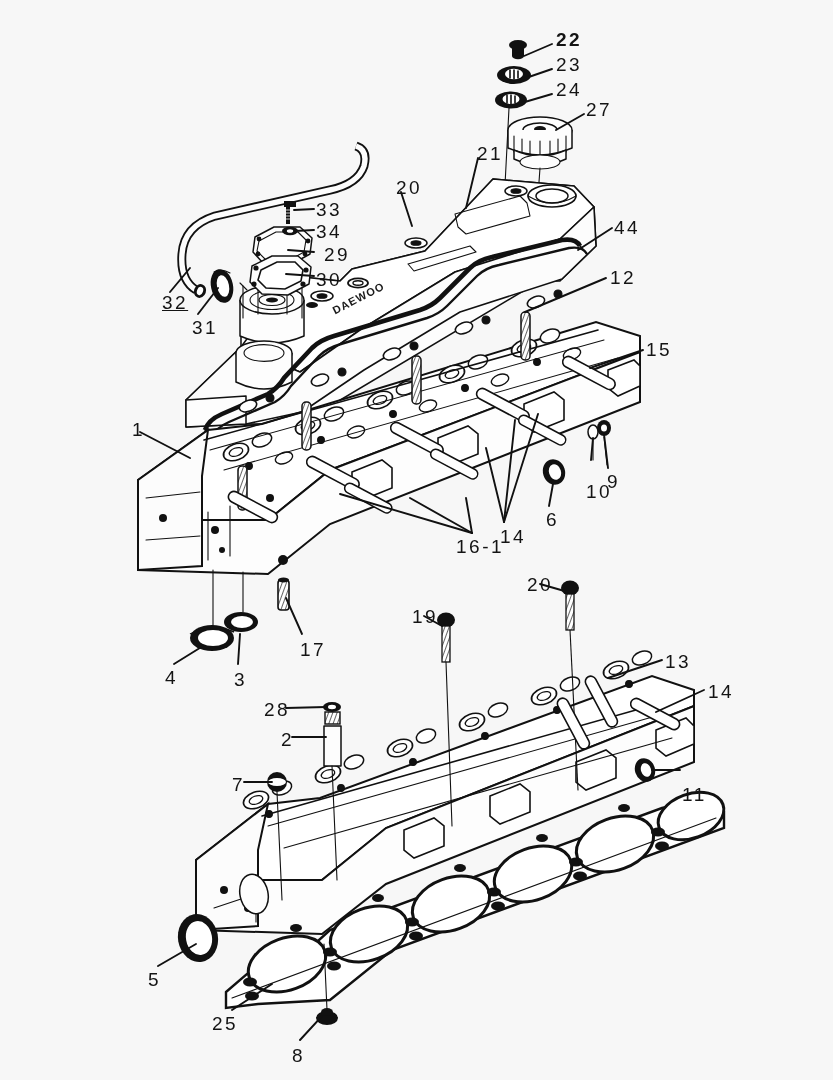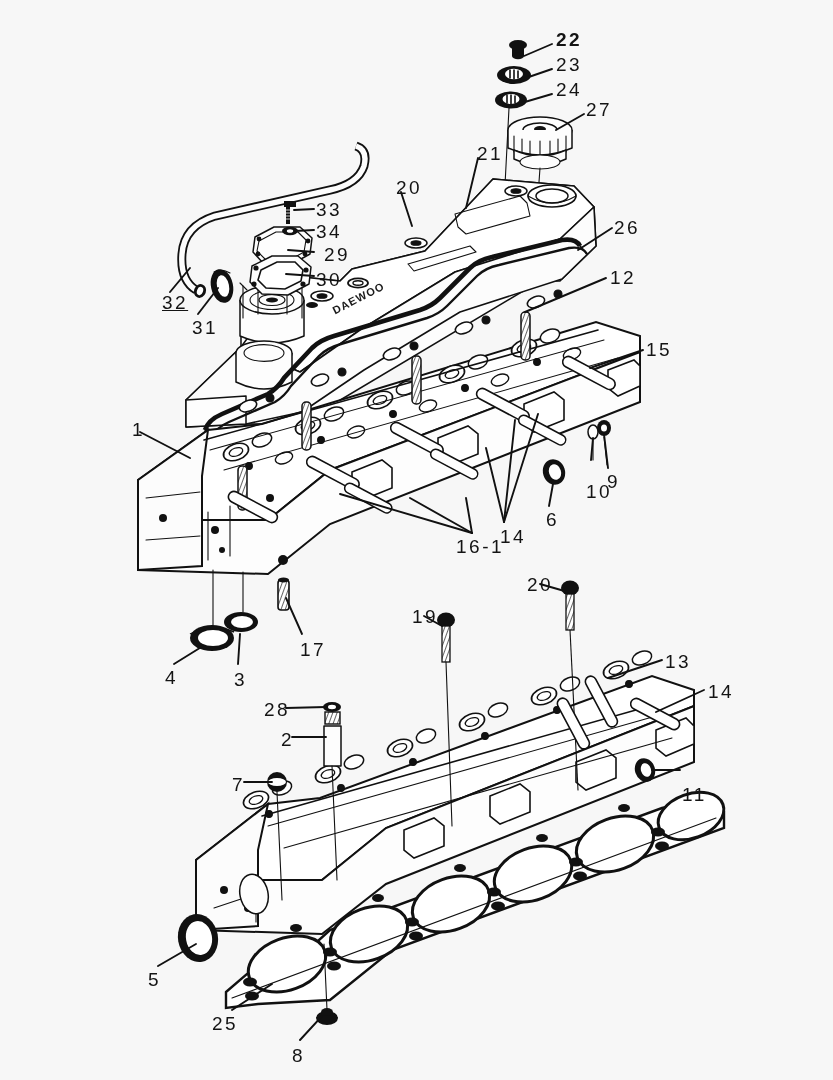--- a/index.html
+++ b/index.html
@@ -563,21 +563,21 @@
       <div class="cal" style="left: 556px; top: 30px; font-weight: bold;">22</div>
       <div class="cal" style="left: 556px; top: 55px;">23</div>
       <div class="cal" style="left: 556px; top: 80px;">24</div>
       <div class="cal" style="left: 586px; top: 100px;">27</div>
       <div class="cal" style="left: 477px; top: 144px;">21</div>
       <div class="cal" style="left: 396px; top: 178px;">20</div>
       <div class="cal" style="left: 316px; top: 200px;">33</div>
       <div class="cal" style="left: 316px; top: 222px;">34</div>
       <div class="cal" style="left: 324px; top: 245px;">29</div>
       <div class="cal" style="left: 316px; top: 270px; text-align: right;">30</div>
-      <div class="cal" style="left: 614px; top: 218px;">26</div>
+      <div class="cal" style="left: 614px; top: 218px;">44</div>
       <div class="cal" style="left: 610px; top: 268px;">12</div>
       <div class="cal" style="left: 646px; top: 340px;">15</div>
       <div class="cal" style="left: 162px; top: 293px; text-decoration: underline;">32</div>
       <div class="cal" style="left: 192px; top: 318px;">31</div>
       <div class="cal" style="left: 132px; top: 420px;">1</div>
       <div class="cal" style="left: 586px; top: 482px;">10</div>
       <div class="cal" style="left: 607px; top: 472px;">9</div>
       <div class="cal" style="left: 546px; top: 510px;">6</div>
       <div class="cal" style="left: 500px; top: 527px;">14</div>
       <div class="cal" style="left: 456px; top: 537px;">16-1</div>

